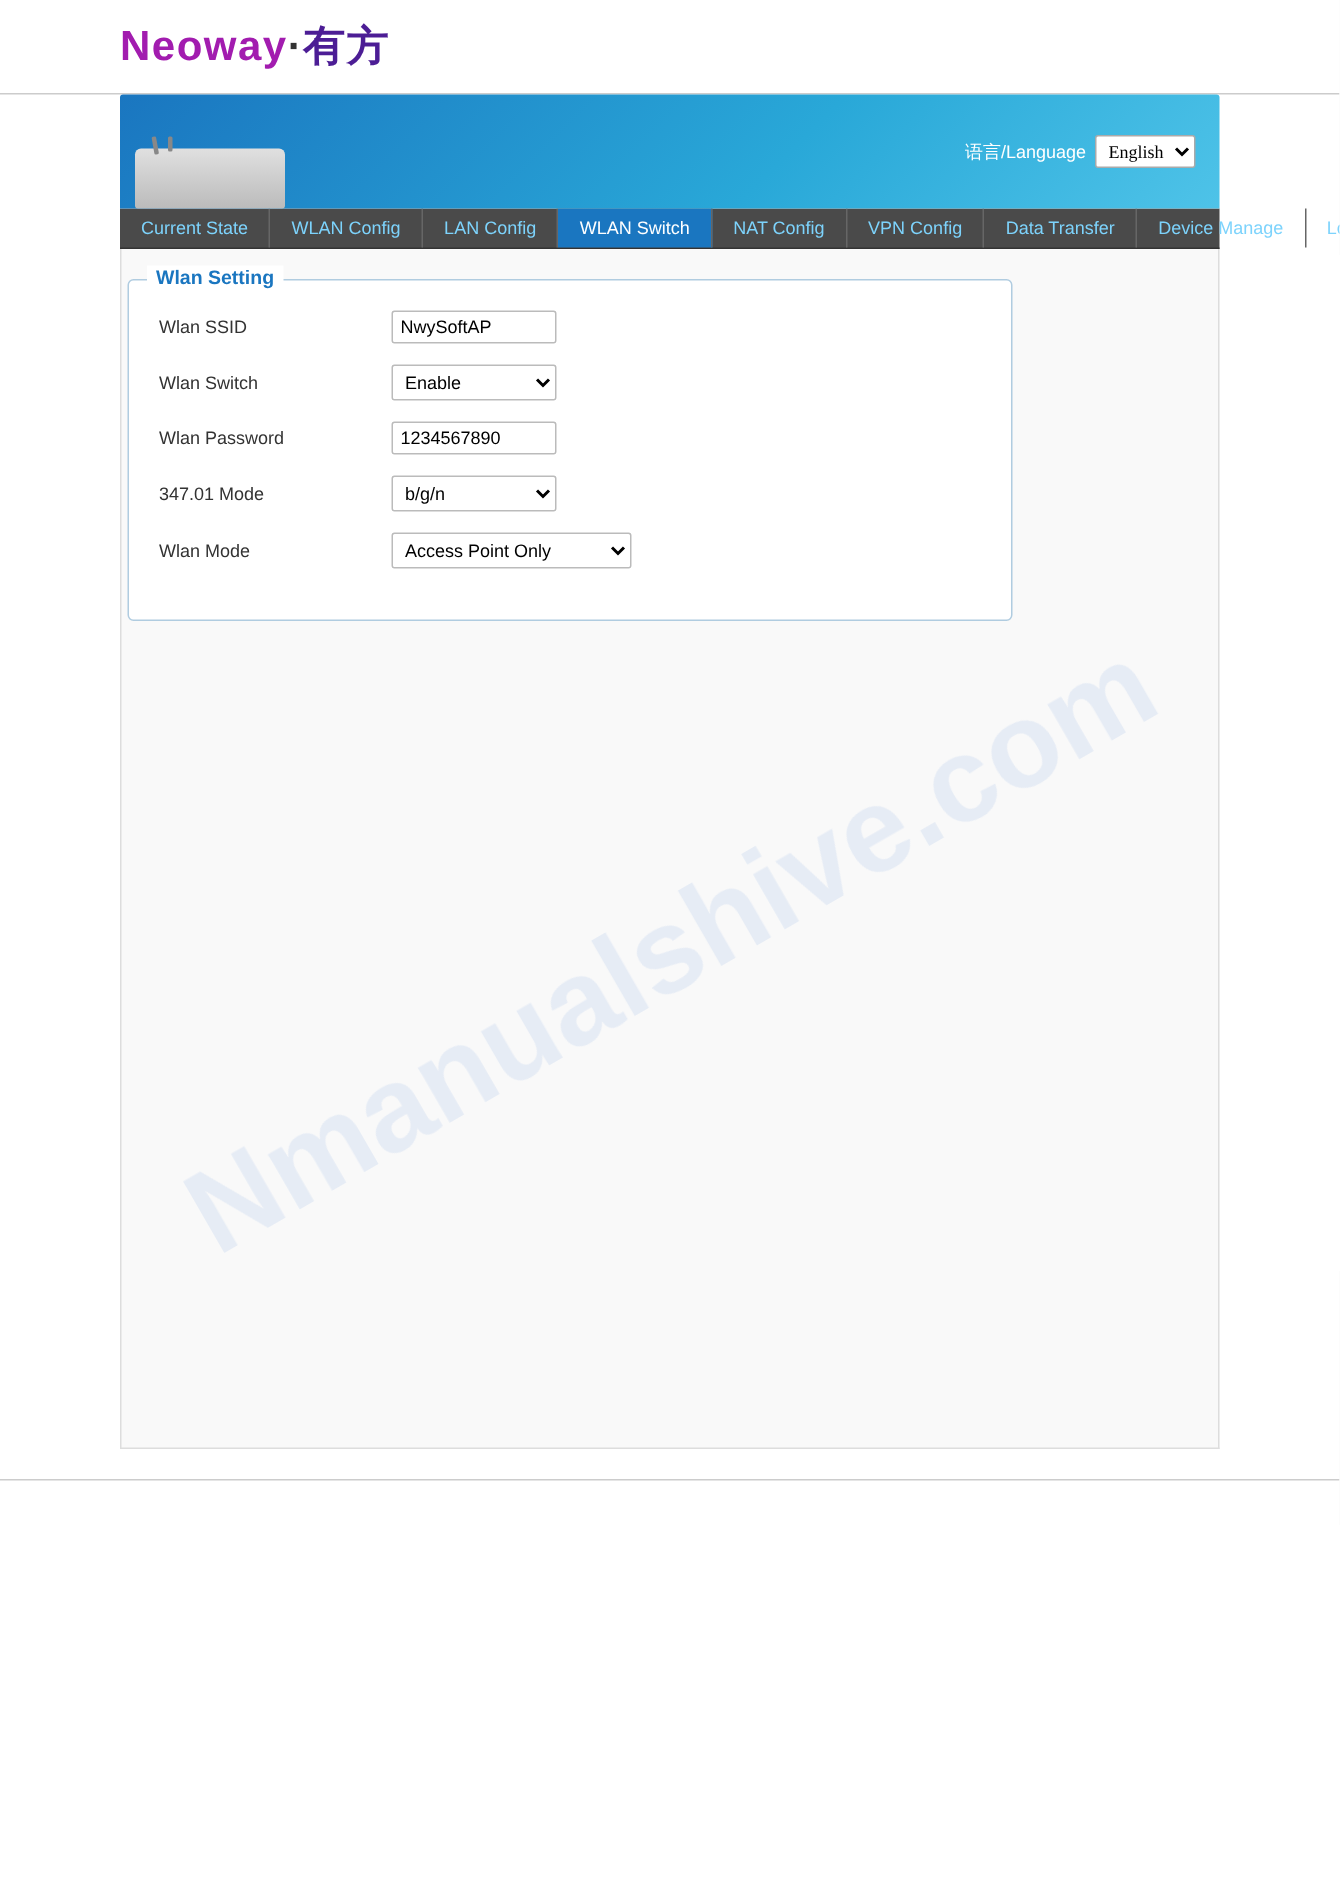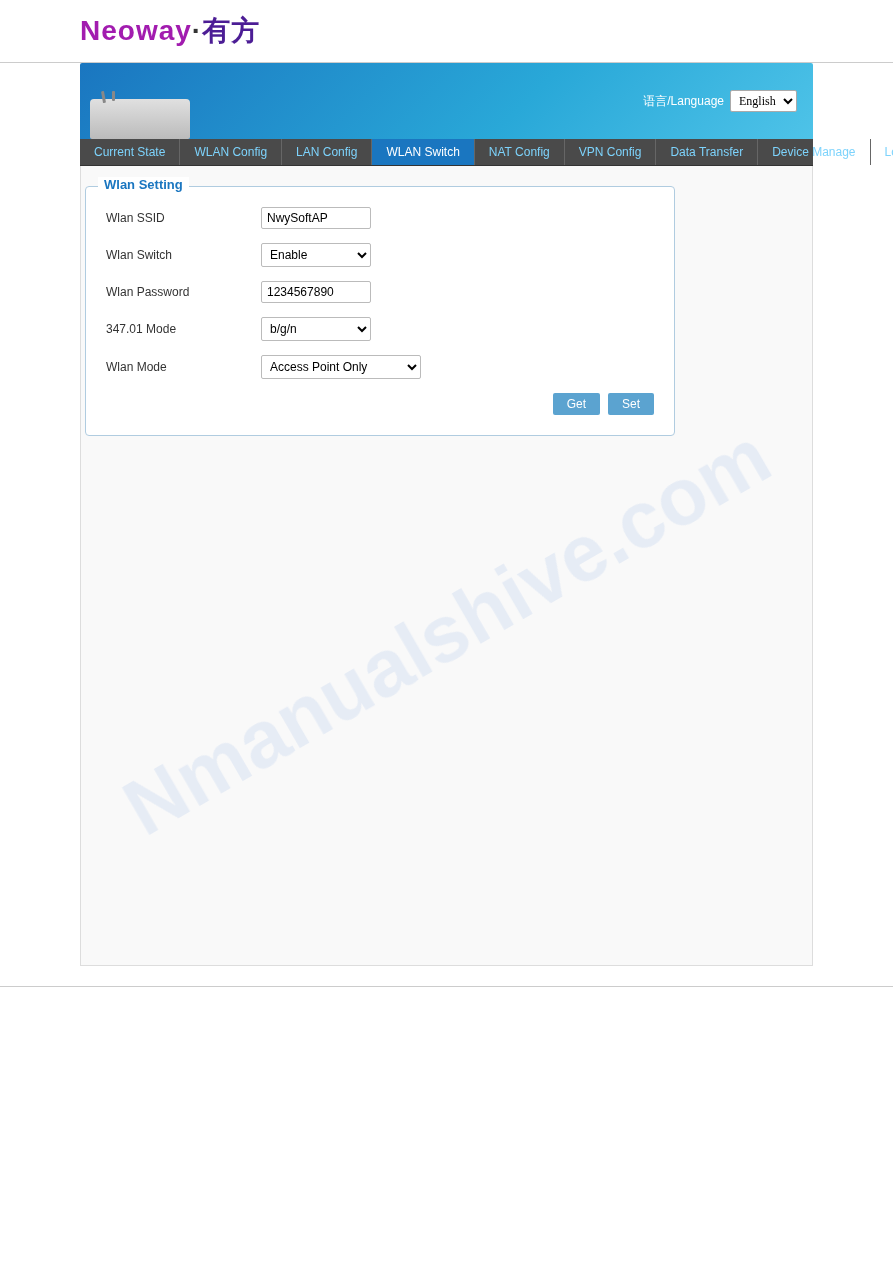--- a/index.html
+++ b/index.html
@@ -300,20 +300,16 @@
 
     <div class="form-row">
       <label class="form-label">Wlan Mode</label>
       <select class="form-control-select" style="width:160px">
         <option>Access Point Only</option>
         <option>Client Only</option>
         <option>Access Point + Client</option>
       </select>
     </div>
 
-    <div class="button-area">
-      <button class="btn btn-get">Get</button>
-      <button class="btn btn-set">Set</button>
-    </div>
   </div>
 </div>
 
 <div class="footer-line"></div>
 
 </body></html>

